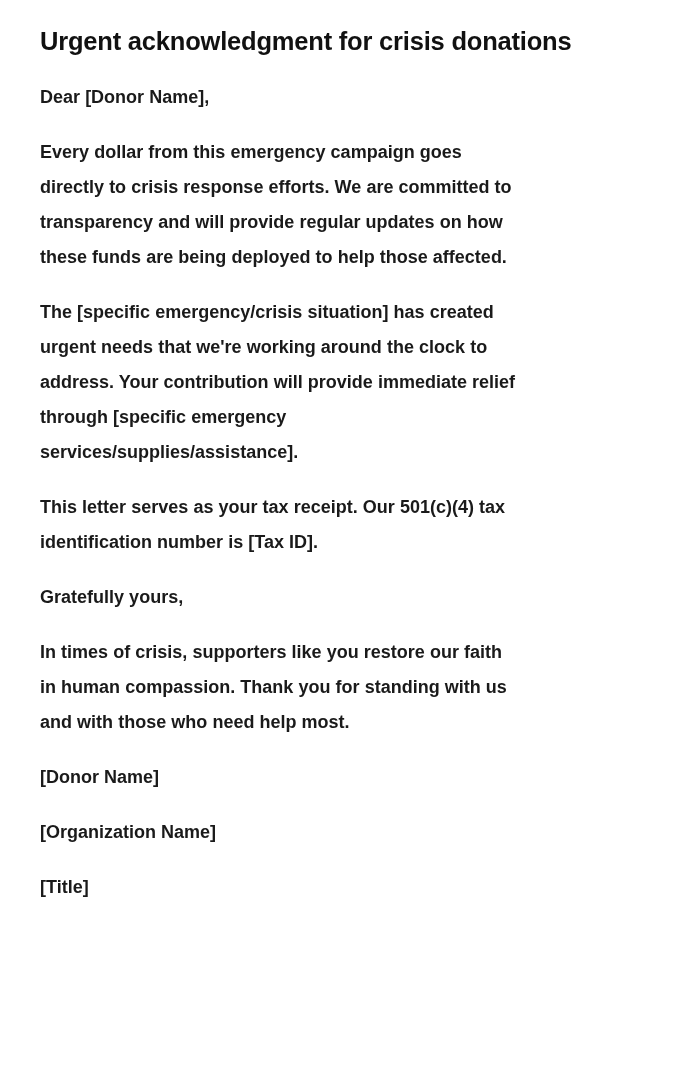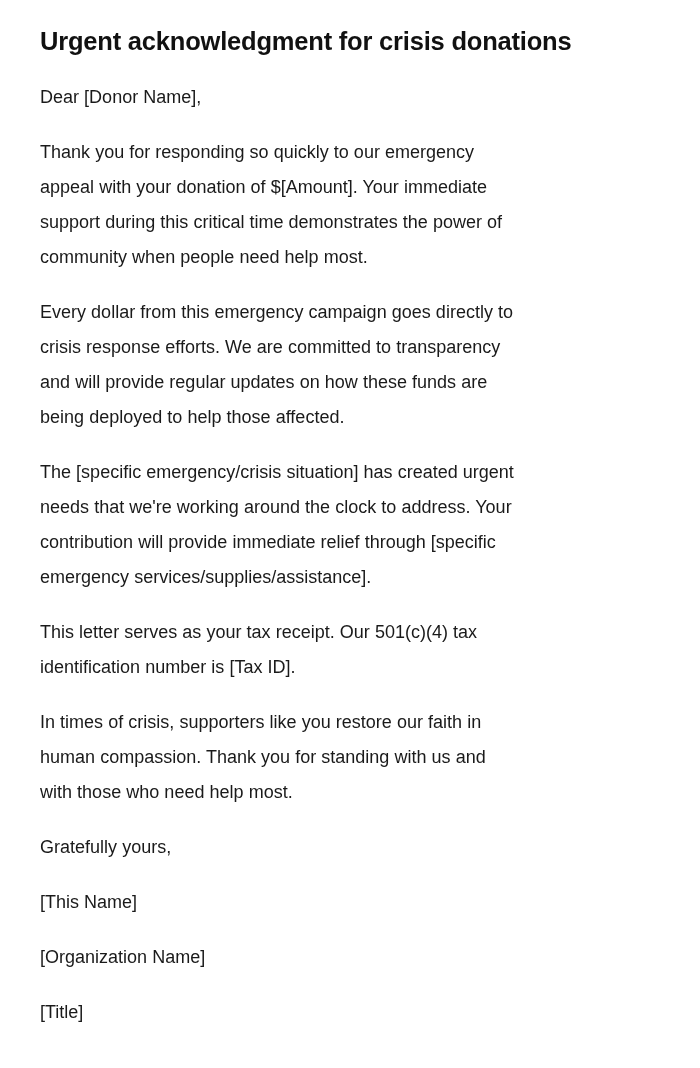--- a/index.html
+++ b/index.html
@@ -34,21 +34,21 @@
     margin: 0 0 22px 0;
     white-space: nowrap;
   }
 
   .letter-body {
     display: block;
   }
 
   .letter-paragraph {
     font-size: 18px;
-    font-weight: 400;
+    font-weight: 700;
     line-height: 35px;
     color: #1a1a1a;
     margin: 0 0 20px 0;
     text-align: left;
     word-spacing: 0.1px;
   }
 
   .letter-paragraph:last-child {
     margin-bottom: 0;
   }
@@ -57,33 +57,32 @@
 <body>
 
 <article class="letter">
 
   <h1 class="letter-title">Urgent acknowledgment for crisis donations</h1>
 
   <section class="letter-body">
 
     <p class="letter-paragraph">Dear [Donor Name],</p>
 
-    <p class="letter-paragraph">Thank you for responding so quickly to our emergency appeal with your donation of $[Amount]. Your immediate support during this critical time demonstrates the power of community when people need help most.</p>
 
     <p class="letter-paragraph">Every dollar from this emergency campaign goes directly to crisis response efforts. We are committed to transparency and will provide regular updates on how these funds are being deployed to help those affected.</p>
 
     <p class="letter-paragraph">The [specific emergency/crisis situation] has created urgent needs that we're working around the clock to address. Your contribution will provide immediate relief through [specific emergency services/supplies/assistance].</p>
 
     <p class="letter-paragraph">This letter serves as your tax receipt. Our 501(c)(4) tax identification number is [Tax ID].</p>
 
+    <p class="letter-paragraph">Gratefully yours,</p>
+
     <p class="letter-paragraph">In times of crisis, supporters like you restore our faith in human compassion. Thank you for standing with us and with those who need help most.</p>
 
-    <p class="letter-paragraph">Gratefully yours,</p>
-
-    <p class="letter-paragraph">[This Name]</p>
+    <p class="letter-paragraph">[Donor Name]</p>
 
     <p class="letter-paragraph">[Organization Name]</p>
 
     <p class="letter-paragraph">[Title]</p>
 
   </section>
 
 </article>
 
 </body></html>

